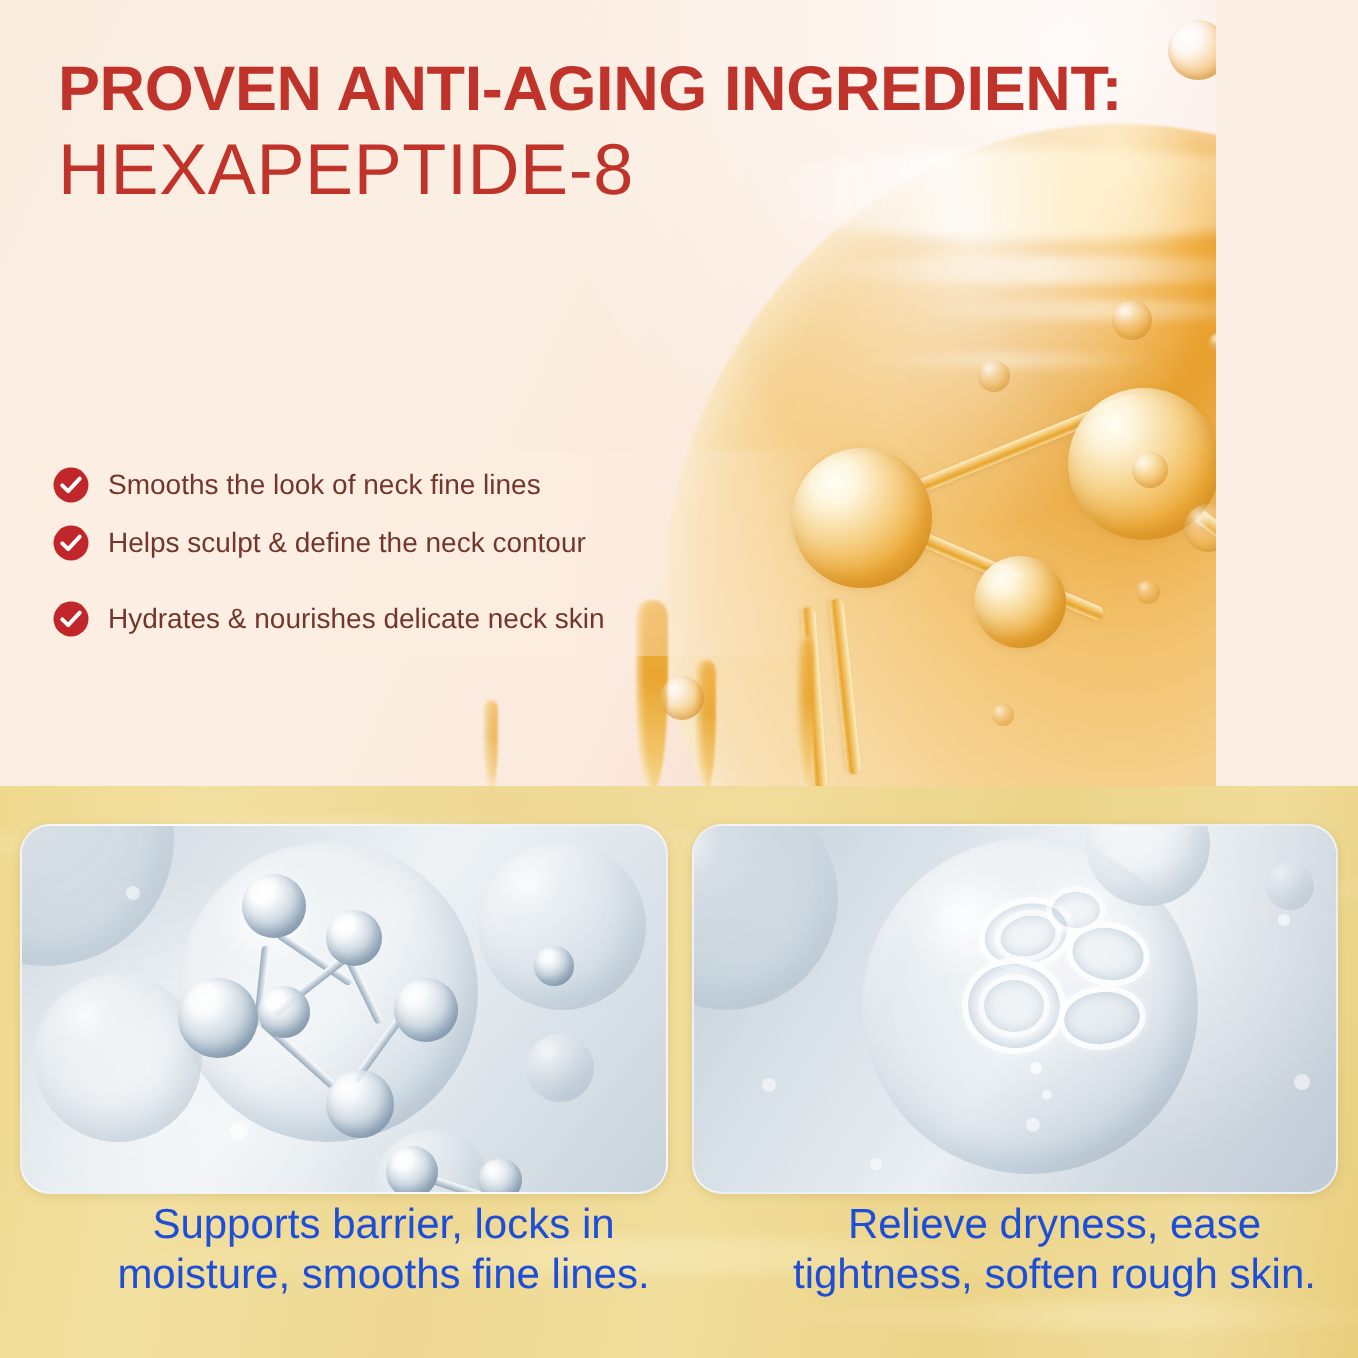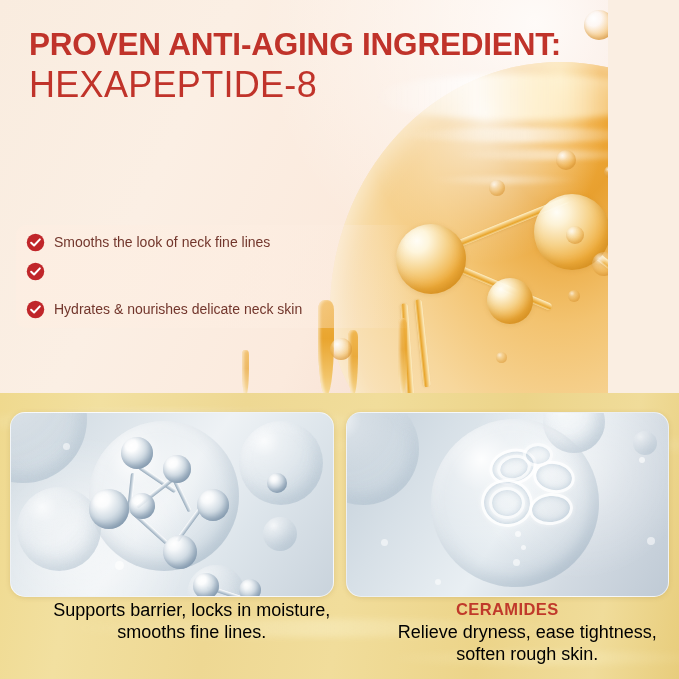--- a/index.html
+++ b/index.html
@@ -153,21 +153,21 @@
   .captions{
     position:absolute;left:0;top:600px;width:679px;height:70px;
     display:flex;gap:12px;padding:0 10px;box-sizing:border-box;
   }
   .caption{flex:1 1 0;text-align:center;}
   .caption-title{
     font-size:16.5px;font-weight:bold;color:#c0392a;letter-spacing:0.4px;
     margin:0 0 2px 0;line-height:1.2;
   }
   .caption-desc{
-    font-size:18px;color:#000000;line-height:1.21;margin-left:40px;
+    font-size:21px;color:#1d4ed8;line-height:1.21;margin-left:40px;
   }
 </style>
 </head>
 <body>
 
 <div class="canvas">
 
   <div class="top-section">
 
     <div class="oil-dome"></div>
@@ -216,20 +216,21 @@
           <circle cx="10" cy="10" r="9.2" fill="#c0262a"></circle>
           <path d="M5.4 10.2 L8.5 13.2 L14.6 6.7" fill="none" stroke="#ffffff" stroke-width="2.1" stroke-linecap="round" stroke-linejoin="round"></path>
         </svg>
         <span class="benefit-label">Smooths the look of neck fine lines</span>
       </div>
       <div class="benefit">
         <svg class="chk" viewBox="0 0 20 20">
           <circle cx="10" cy="10" r="9.2" fill="#c0262a"></circle>
           <path d="M5.4 10.2 L8.5 13.2 L14.6 6.7" fill="none" stroke="#ffffff" stroke-width="2.1" stroke-linecap="round" stroke-linejoin="round"></path>
         </svg>
+        <span class="benefit-label">Helps sculpt &amp; define the neck contour</span>
       </div>
       <div class="benefit">
         <svg class="chk" viewBox="0 0 20 20">
           <circle cx="10" cy="10" r="9.2" fill="#c0262a"></circle>
           <path d="M5.4 10.2 L8.5 13.2 L14.6 6.7" fill="none" stroke="#ffffff" stroke-width="2.1" stroke-linecap="round" stroke-linejoin="round"></path>
         </svg>
         <span class="benefit-label">Hydrates &amp; nourishes delicate neck skin</span>
       </div>
     </div>
   </div>
@@ -297,18 +298,17 @@
       <div class="dot" style="left:34px;top:126px;width:7px;height:7px;opacity:.7;"></div>
       <div class="dot" style="left:88px;top:166px;width:6px;height:6px;opacity:.7;"></div>
     </div>
   </div>
 
   <div class="captions">
     <div class="caption">
       <div class="caption-desc">Supports barrier, locks in moisture, smooths fine lines.</div>
     </div>
     <div class="caption">
-      <div class="caption-title">CERAMIDES</div>
       <div class="caption-desc">Relieve dryness, ease tightness, soften rough skin.</div>
     </div>
   </div>
 
 </div>
 
 </body></html>

